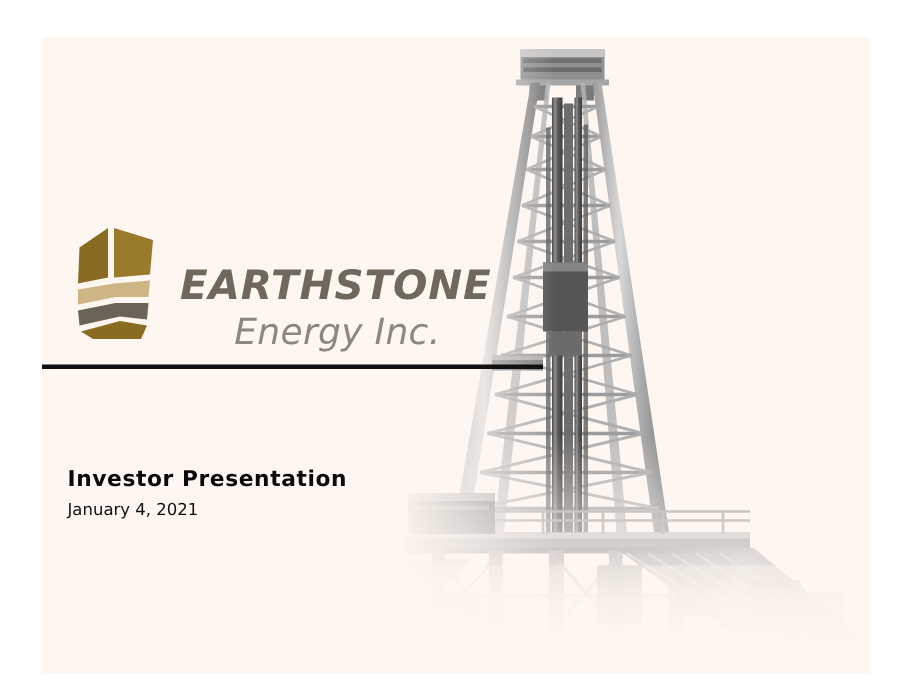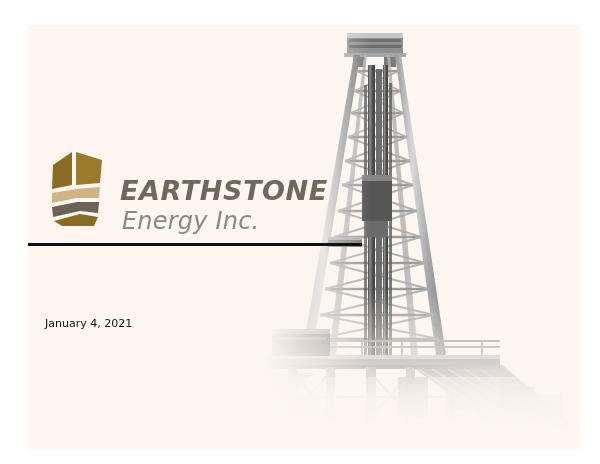--- a/index.html
+++ b/index.html
@@ -81,20 +81,21 @@
   .logo-sub {
     font-family: "DejaVu Sans", sans-serif;
     font-style: italic;
     font-weight: normal;
     font-size: 24px;
     letter-spacing: 0.2px;
     color: #8d887d;
     display: block;
     margin-top: 5px;
     margin-left: 2px;
+    text-align: center;
   }
 
   
   .divider {
     position: absolute;
     left: 0px;
     top: 218px;
     width: 334px;
     height: 3px;
     background: #111111;
@@ -331,16 +332,17 @@
 
     <div class="logo-words">
       <span class="logo-name">EARTHSTONE</span>
       <span class="logo-sub">Energy Inc.</span>
     </div>
   </div>
 
   <div class="divider"></div>
 
   <div class="title-block">
+    <p class="deck-title">Investor Presentation</p>
     <p class="deck-date">January 4, 2021</p>
   </div>
 
 </div>
 
 </body></html>

